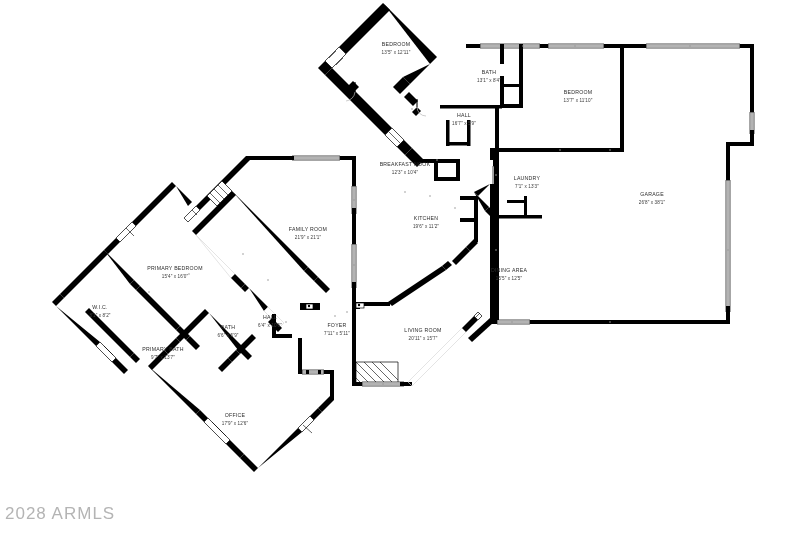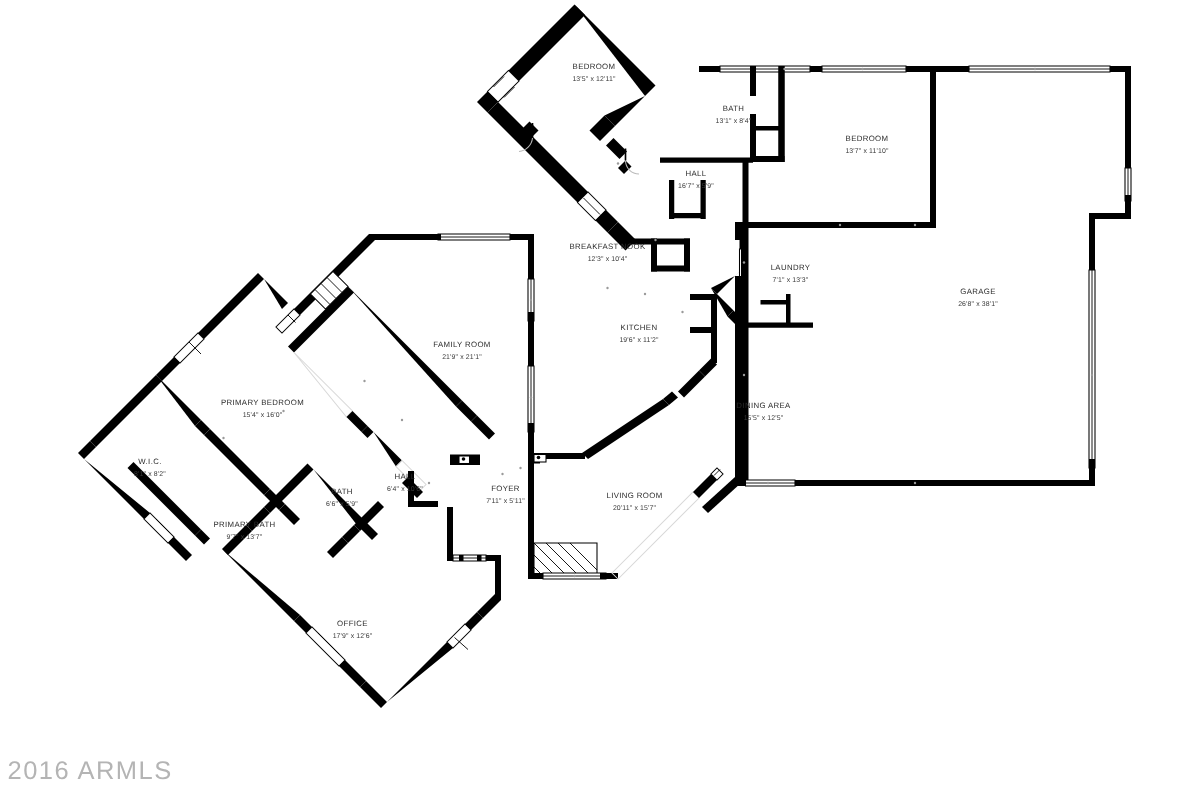--- a/index.html
+++ b/index.html
@@ -433,13 +433,13 @@
     <circle class="dimdot" cx="575" cy="46" r="0.8"></circle>
     <circle class="dimdot" cx="690" cy="46" r="0.8"></circle>
     <circle class="dimdot" cx="560" cy="150" r="0.8"></circle>
     <circle class="dimdot" cx="383" cy="384" r="0.8"></circle>
     <circle class="dimdot" cx="512" cy="322" r="0.8"></circle>
   </g>
 
 </svg>
 </div>
 
-<div id="watermark">2016 ARMLS</div>
+<div id="watermark">2028 ARMLS</div>
 
 </body></html>

